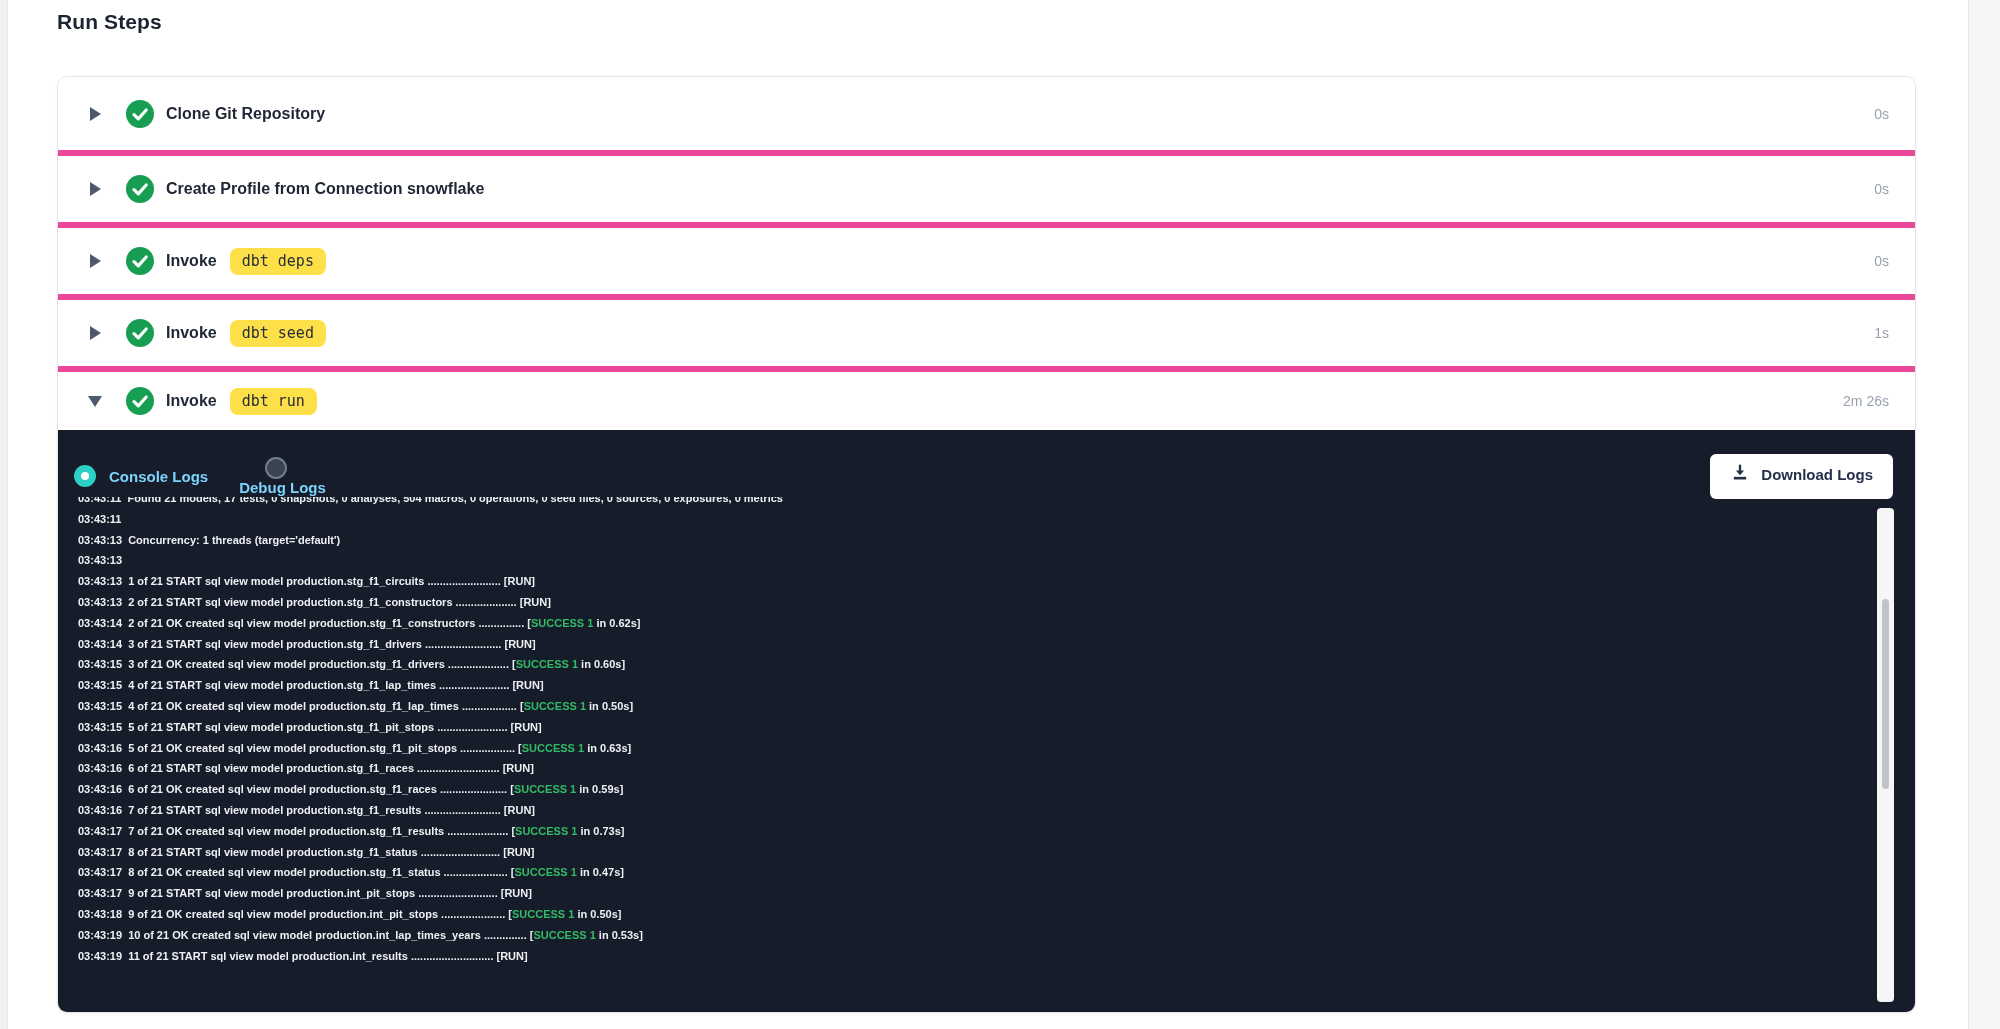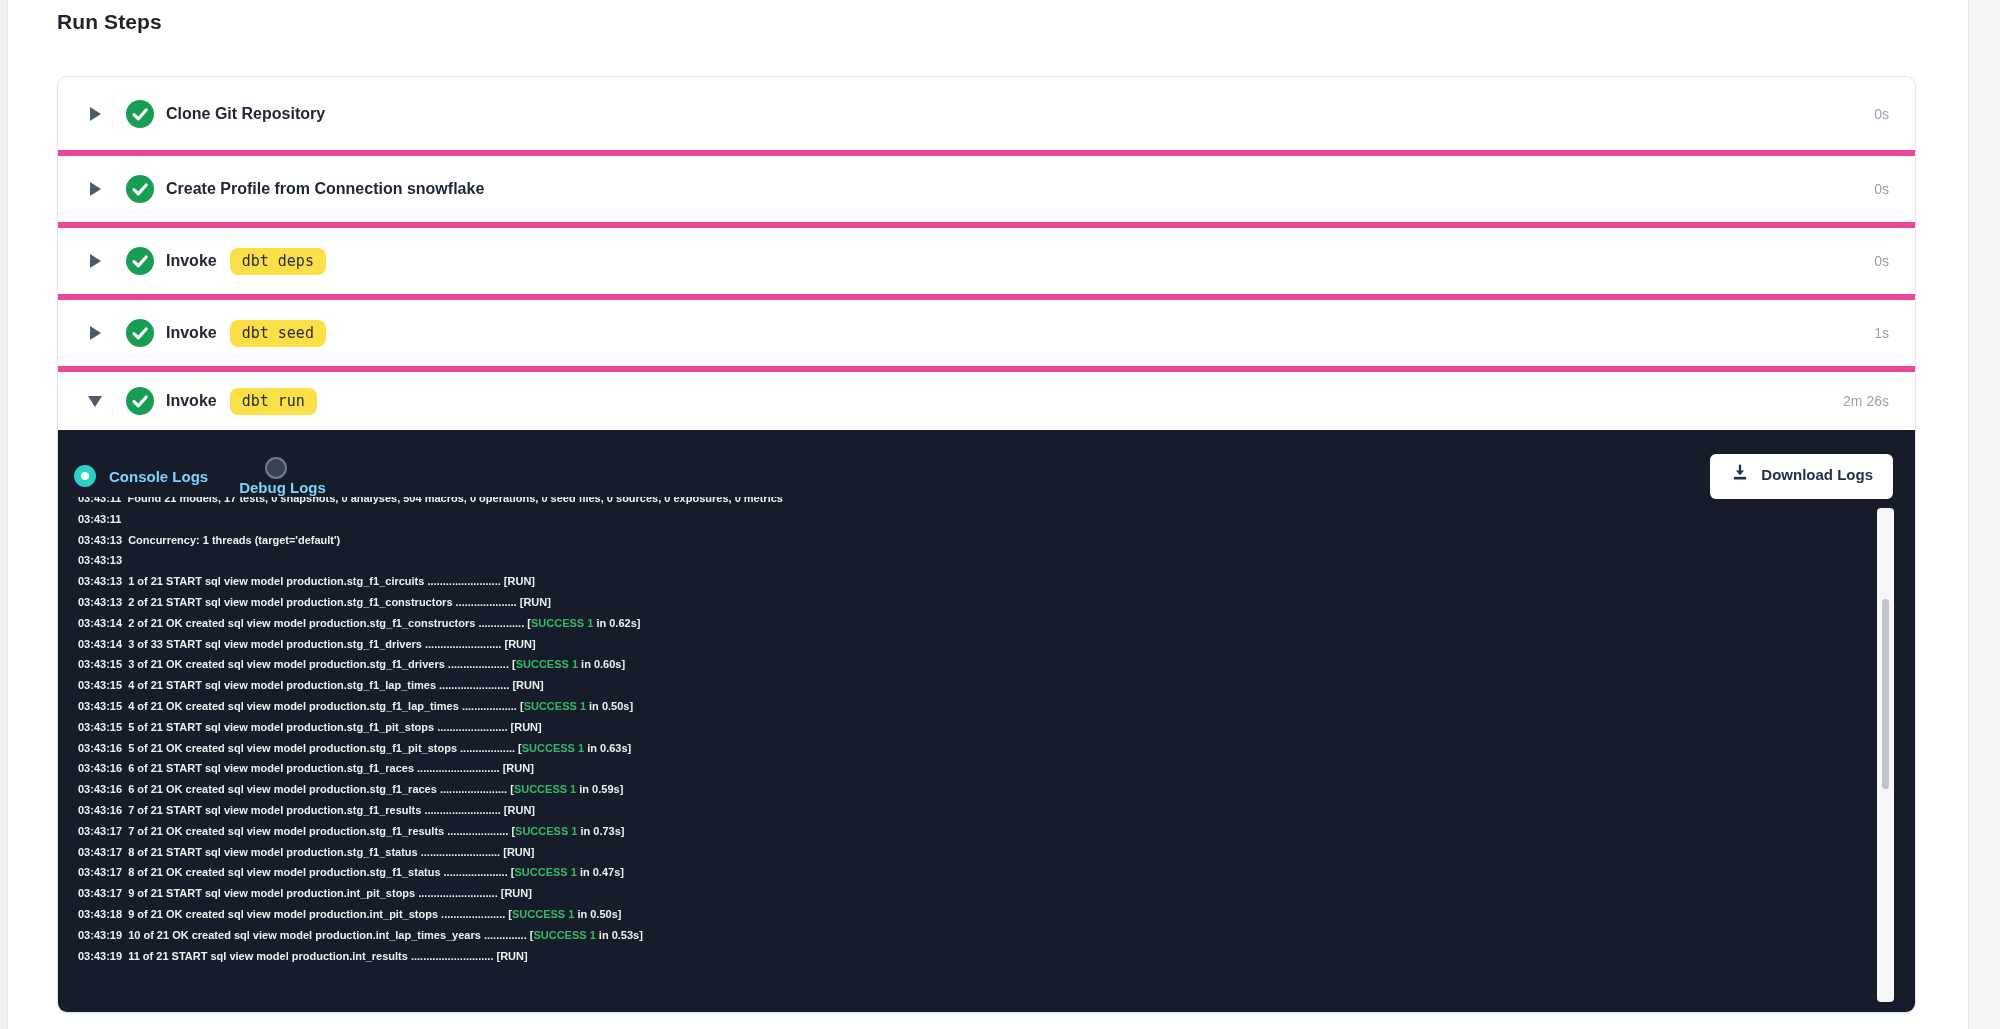--- a/index.html
+++ b/index.html
@@ -137,21 +137,21 @@
 
       <div class="log-viewport">
         <div class="log-content" id="log-lines">
             <div class="log-line">03:43:11  Found 21 models, 17 tests, 0 snapshots, 0 analyses, 504 macros, 0 operations, 0 seed files, 0 sources, 0 exposures, 0 metrics</div>
             <div class="log-line">03:43:11  </div>
             <div class="log-line">03:43:13  Concurrency: 1 threads (target='default')</div>
             <div class="log-line">03:43:13  </div>
             <div class="log-line">03:43:13  1 of 21 START sql view model production.stg_f1_circuits ........................ [RUN]</div>
             <div class="log-line">03:43:13  2 of 21 START sql view model production.stg_f1_constructors .................... [RUN]</div>
             <div class="log-line">03:43:14  2 of 21 OK created sql view model production.stg_f1_constructors ............... [<span class="ok">SUCCESS 1</span> in 0.62s]</div>
-            <div class="log-line">03:43:14  3 of 33 START sql view model production.stg_f1_drivers ......................... [RUN]</div>
+            <div class="log-line">03:43:14  3 of 21 START sql view model production.stg_f1_drivers ......................... [RUN]</div>
             <div class="log-line">03:43:15  3 of 21 OK created sql view model production.stg_f1_drivers .................... [<span class="ok">SUCCESS 1</span> in 0.60s]</div>
             <div class="log-line">03:43:15  4 of 21 START sql view model production.stg_f1_lap_times ....................... [RUN]</div>
             <div class="log-line">03:43:15  4 of 21 OK created sql view model production.stg_f1_lap_times .................. [<span class="ok">SUCCESS 1</span> in 0.50s]</div>
             <div class="log-line">03:43:15  5 of 21 START sql view model production.stg_f1_pit_stops ....................... [RUN]</div>
             <div class="log-line">03:43:16  5 of 21 OK created sql view model production.stg_f1_pit_stops .................. [<span class="ok">SUCCESS 1</span> in 0.63s]</div>
             <div class="log-line">03:43:16  6 of 21 START sql view model production.stg_f1_races ........................... [RUN]</div>
             <div class="log-line">03:43:16  6 of 21 OK created sql view model production.stg_f1_races ...................... [<span class="ok">SUCCESS 1</span> in 0.59s]</div>
             <div class="log-line">03:43:16  7 of 21 START sql view model production.stg_f1_results ......................... [RUN]</div>
             <div class="log-line">03:43:17  7 of 21 OK created sql view model production.stg_f1_results .................... [<span class="ok">SUCCESS 1</span> in 0.73s]</div>
             <div class="log-line">03:43:17  8 of 21 START sql view model production.stg_f1_status .......................... [RUN]</div>

